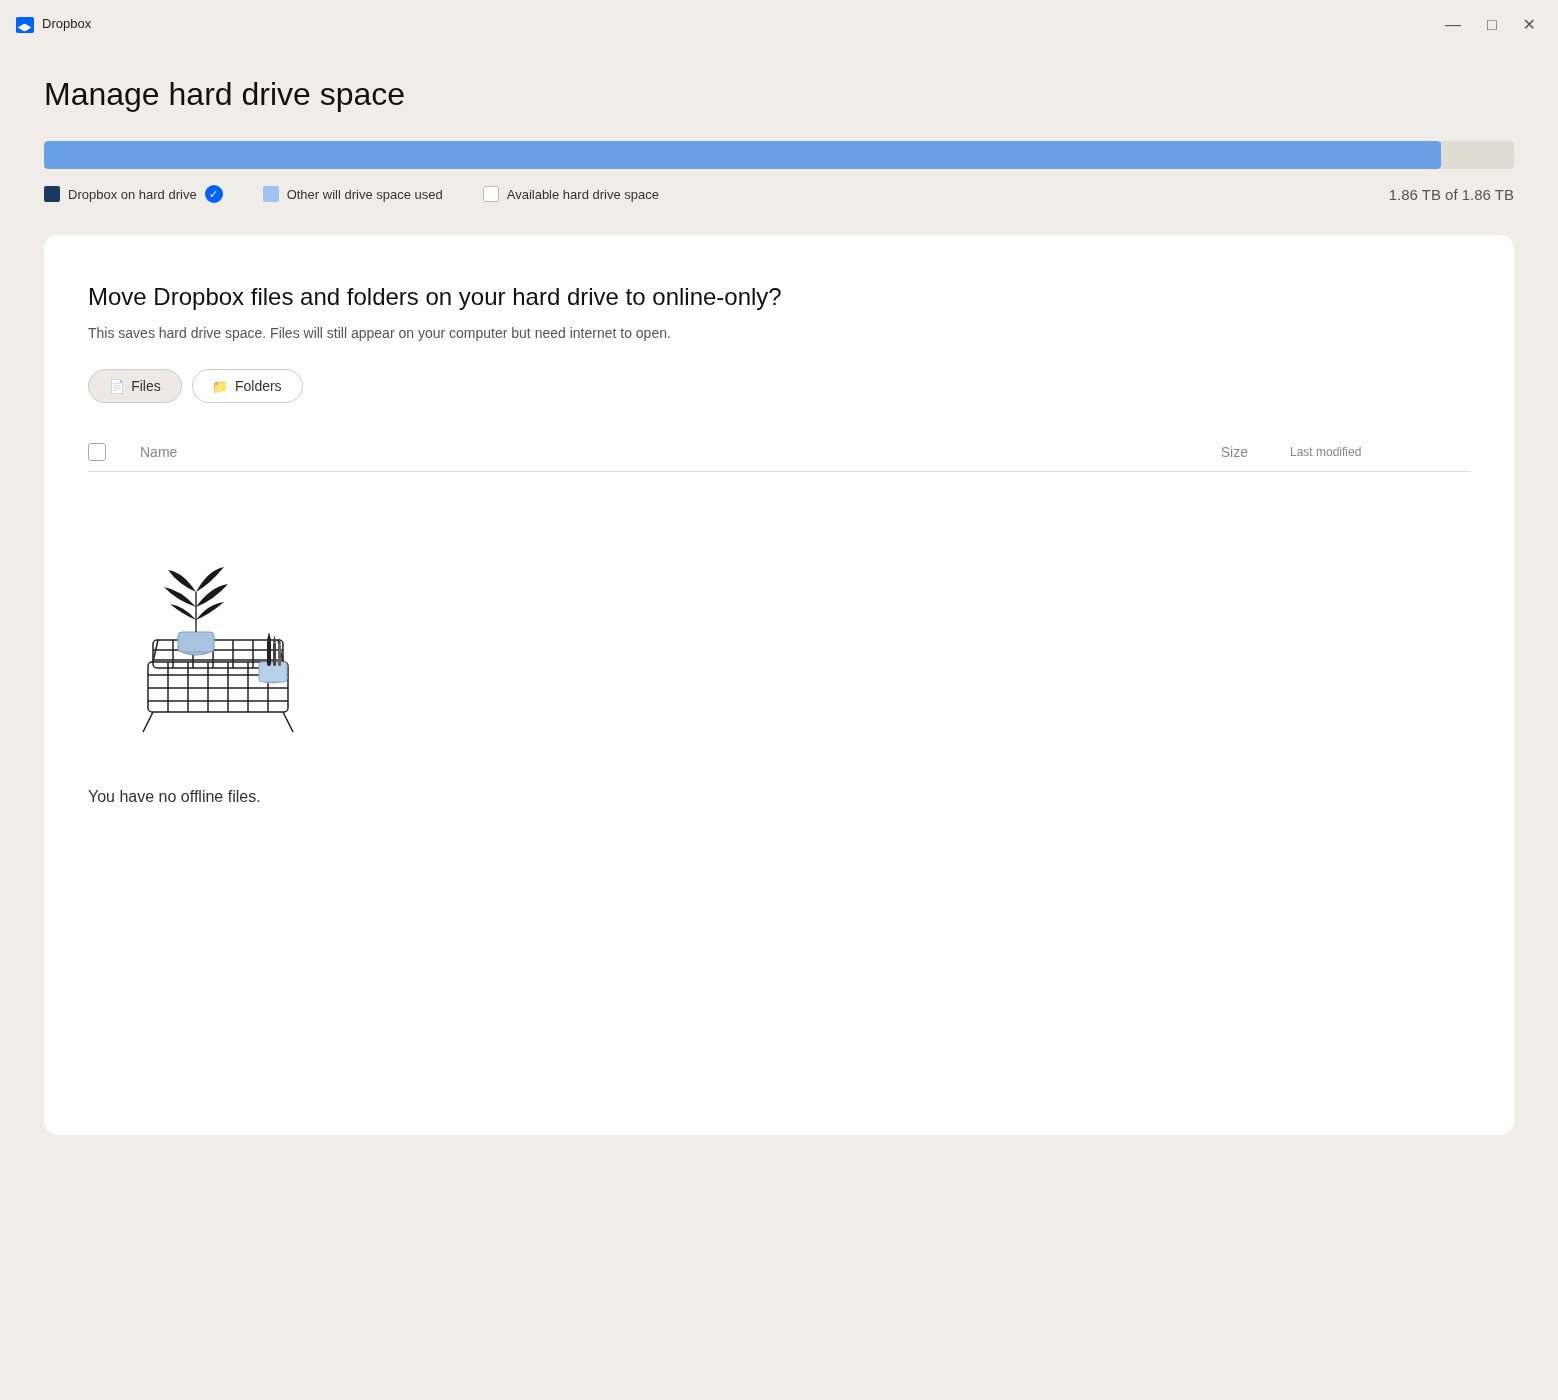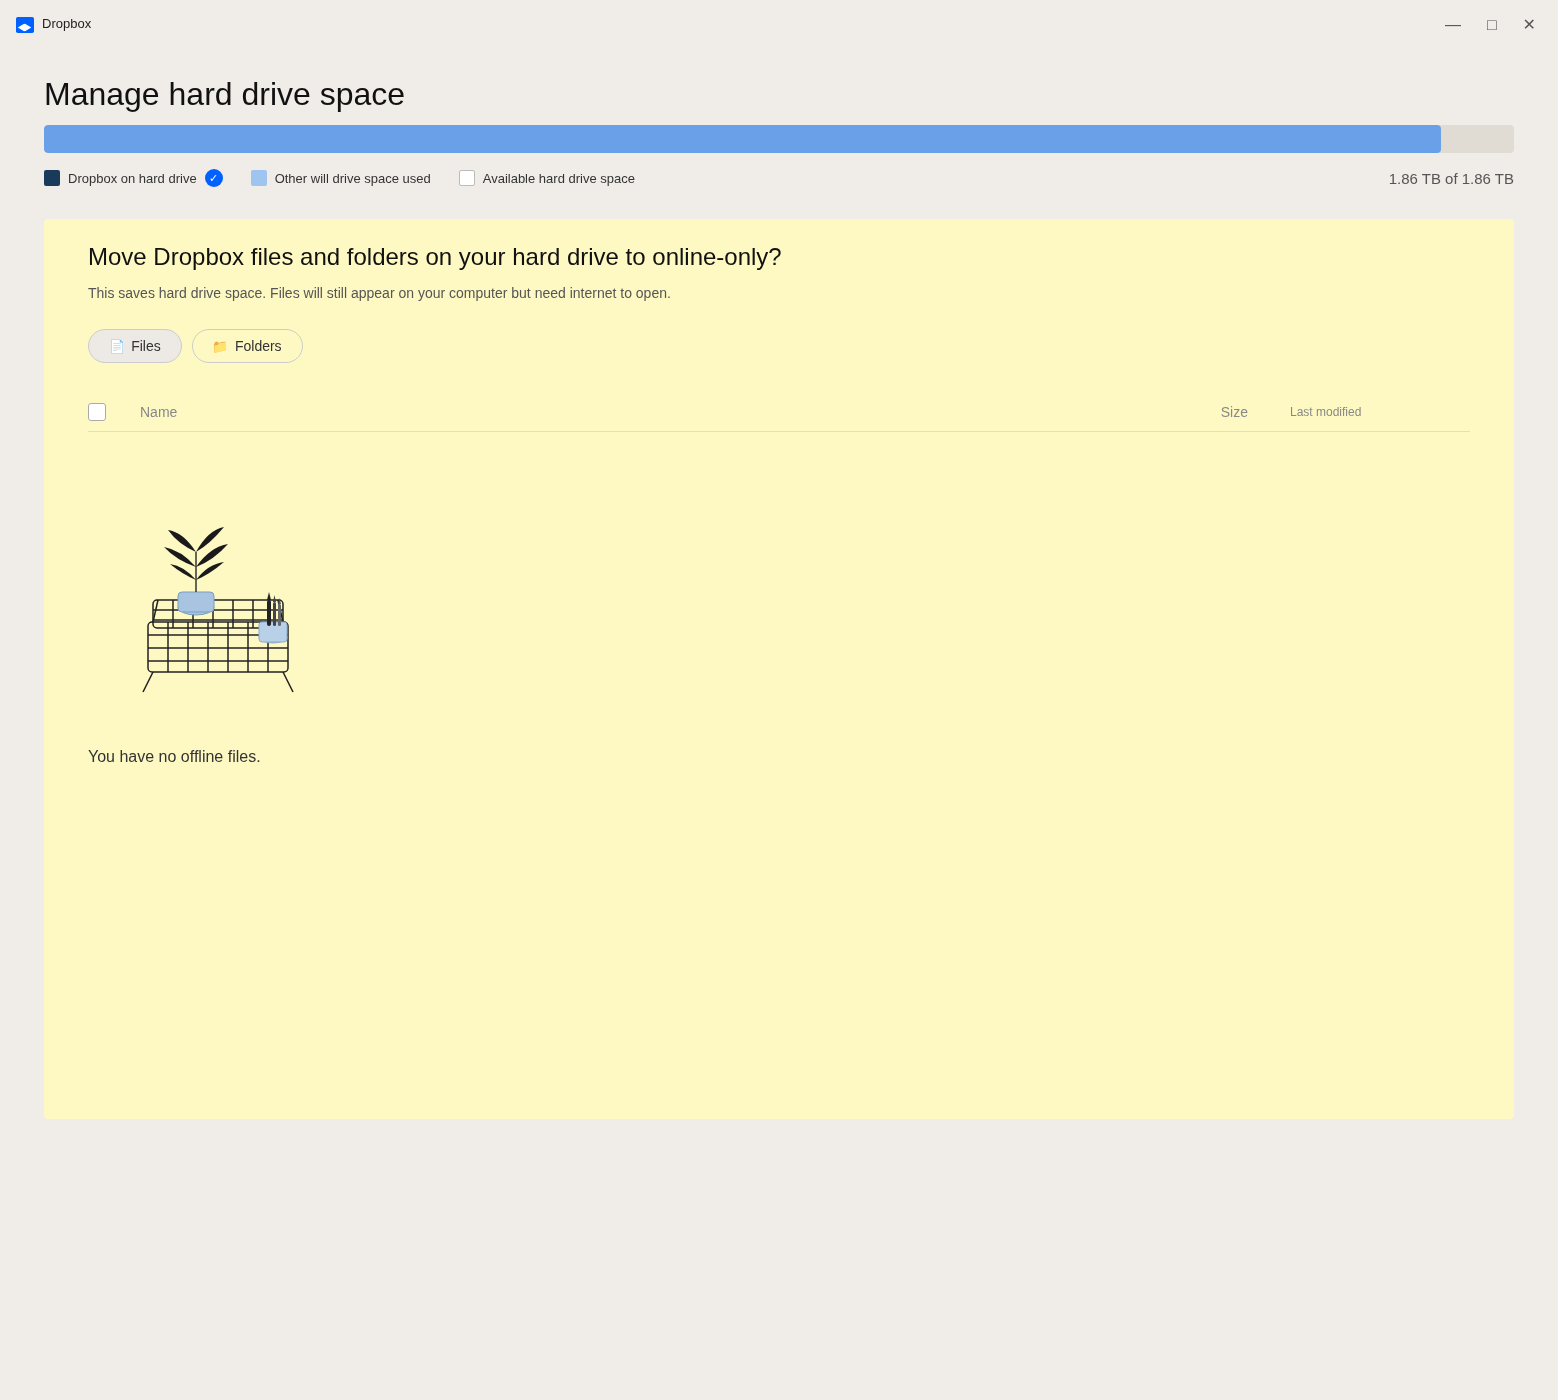--- a/index.html
+++ b/index.html
@@ -49,42 +49,42 @@
 
     
     .main-content {
       padding: 36px 44px 44px;
     }
 
     .page-title {
       font-size: 32px;
       font-weight: 400;
       color: #111;
-      margin-bottom: 12px;
+      margin-bottom: 28px;
     }
 
     
     .storage-bar-container {
       margin-bottom: 16px;
       height: 28px;
       border-radius: 4px;
       overflow: hidden;
       background: #e0dbd3;
     }
     .storage-bar-fill {
       height: 100%;
       background: #6aa0e8;
       border-radius: 4px;
     }
 
     
     .storage-legend {
       display: flex;
       align-items: center;
-      gap: 28px;
+      gap: 40px;
       margin-bottom: 32px;
     }
     .legend-item {
       display: flex;
       align-items: center;
       gap: 8px;
       font-size: 13px;
       color: #333;
     }
     .legend-swatch {
@@ -109,23 +109,23 @@
     }
     .storage-total {
       margin-left: auto;
       font-size: 15px;
       color: #555;
       font-weight: 400;
     }
 
     
     .card {
-      background: #fef9c3;
-      border-radius: 4px;
-      padding: 24px 44px 60px;
+      background: #ffffff;
+      border-radius: 14px;
+      padding: 48px 44px 60px;
       min-height: 900px;
     }
     .card-title {
       font-size: 24px;
       font-weight: 500;
       color: #111;
       margin-bottom: 14px;
     }
     .card-subtitle {
       font-size: 14px;

